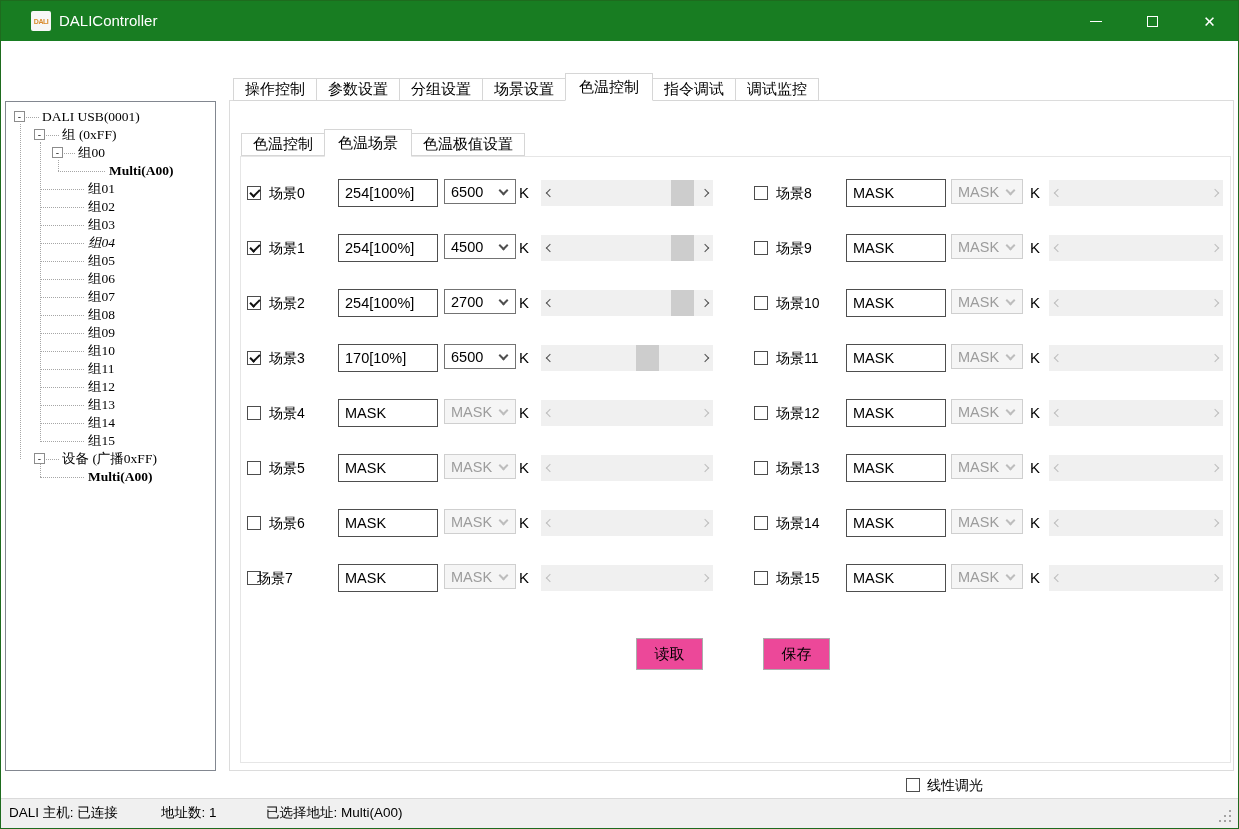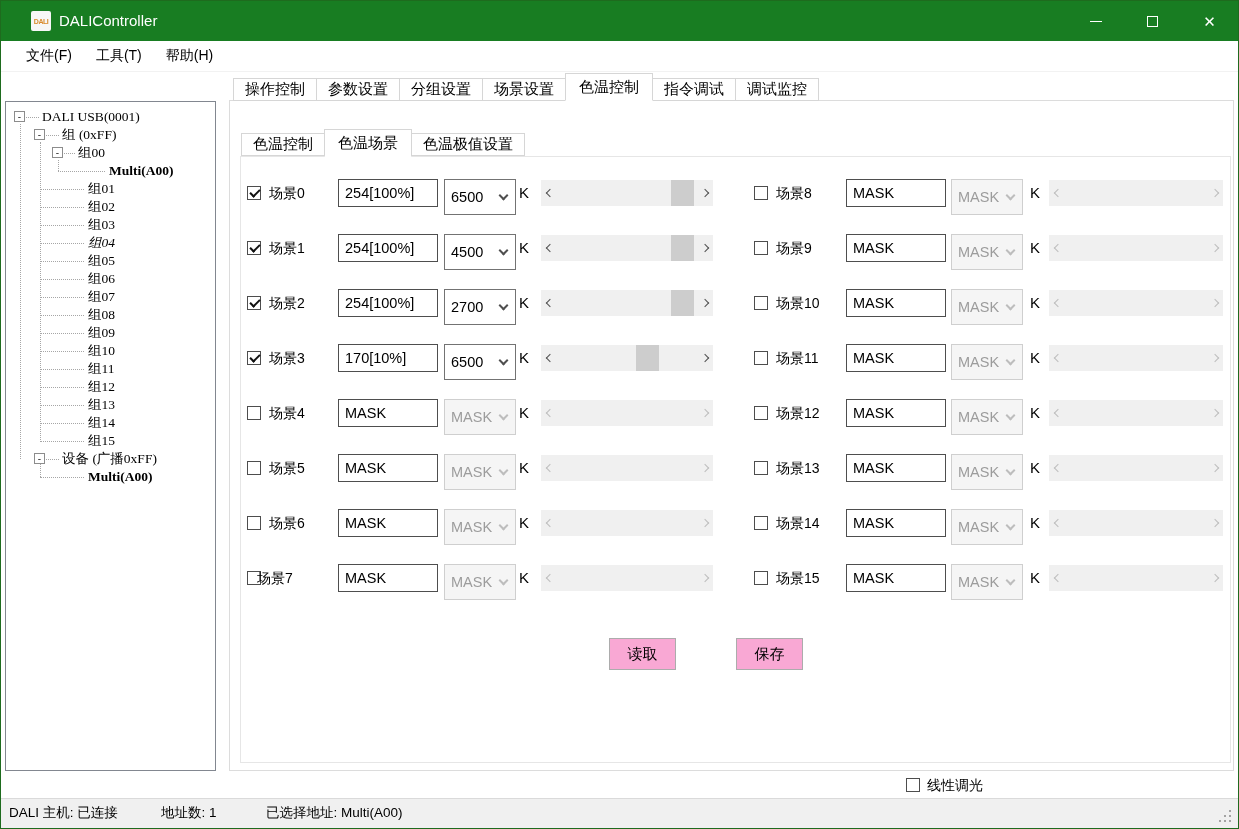--- a/index.html
+++ b/index.html
@@ -38,37 +38,37 @@
     border:1px solid #d6d6d6;margin-right:-1px;box-sizing:border-box;position:relative;white-space:nowrap;}
   .tab.active{height:28px;margin-top:0;border-bottom:1px solid #fff;z-index:4;padding:0 13px;}
   
   .srow{position:absolute;left:0;width:100%;height:28px;}
   .cbx{position:absolute;top:7px;width:14px;height:14px;border:1px solid #4d4d4d;background:#fff;box-sizing:border-box;}
   .cbx.checked::after{content:"";position:absolute;left:2px;top:2px;width:8px;height:4px;
     border-left:2px solid #111;border-bottom:2px solid #111;transform:rotate(-45deg);}
   .slabel{position:absolute;top:0;line-height:28px;font-size:14px;white-space:nowrap;}
   .sinput{position:absolute;top:0;width:100px;height:28px;box-sizing:border-box;border:1px solid #4e4e4e;
     padding:0 6px;font-family:"Liberation Sans",sans-serif;font-size:14.5px;color:#000;background:#fff;}
-  .ssel{position:absolute;top:0;width:72px;height:36px;box-sizing:border-box;border:1px solid #737373;background:#fff;
+  .ssel{position:absolute;top:0;width:72px;height:25px;box-sizing:border-box;border:1px solid #737373;background:#fff;
     display:flex;align-items:center;justify-content:space-between;padding:0 8px 0 6px;font-size:14.5px;}
   .ssel.disabled{border-color:#cfcfcf;background:#f5f5f5;color:#9c9c9c;}
   .klabel{position:absolute;top:0;line-height:28px;font-size:15px;}
   .chev{width:7px;height:7px;border-right:2px solid #4f4f4f;border-bottom:2px solid #4f4f4f;box-sizing:border-box;flex:none;}
   .chev.down{transform:rotate(45deg);margin-top:-3px;}
   .chev.cleft{transform:rotate(135deg);}
   .chev.cright{transform:rotate(-45deg);}
   .chev.small{width:6px;height:6px;border-width:1.5px;}
   .chev.dis{border-color:#bdbdbd;}
   .sbar{position:absolute;top:1px;height:26px;background:#f0f0f0;}
   .sb-ar{position:absolute;top:0;width:17px;height:26px;display:flex;align-items:center;justify-content:center;}
   .sb-ar.left{left:0;} .sb-ar.right{right:0;}
   .sb-thumb{position:absolute;top:0;height:26px;width:23px;background:#cdcdcd;}
   
-  .btn{position:absolute;top:637px;width:67px;height:32px;background:#f9a8d4;border:1px solid #acacac;box-sizing:border-box;
-    display:flex;align-items:center;justify-content:center;font-size:15px;}
+  .btn{position:absolute;top:637px;width:67px;height:32px;background:#ec4899;border:1px solid #acacac;box-sizing:border-box;
+    display:flex;align-items:center;justify-content:center;font-size:15px;margin-left:27px;}
   #read-btn{left:608px;} #save-btn{left:735px;}
   
   .foot-cb{position:absolute;left:905px;top:777px;width:14px;height:14px;border:1px solid #4d4d4d;background:#fff;box-sizing:border-box;}
   .foot-label{position:absolute;left:926px;top:774px;font-size:14px;line-height:20px;white-space:nowrap;}
   .statusbar{position:absolute;left:0;right:0;bottom:0;height:29px;background:#f0f0f0;border-top:1px solid #dadada;font-size:13.5px;}
   .st{position:absolute;top:0;line-height:28px;white-space:nowrap;}
   #st-host{left:8px;} #st-count{left:160px;} #st-sel{left:265px;}
   .grip{position:absolute;right:7px;bottom:6px;width:2px;height:2px;background:#a3a3a3;
     box-shadow:-5px 0 #a3a3a3,-10px 0 #a3a3a3,0 -5px #a3a3a3,-5px -5px #a3a3a3,0 -10px #a3a3a3;}
 </style>
@@ -86,25 +86,20 @@
         </div>
       <div class="win-btn">
           <div class="glyph-max"></div>
         </div>
       <div class="win-btn">
           <div class="glyph-close">✕</div>
         </div>
     </div>
   </div>
 
-  <div class="menubar">
-    <span class="menu-item">文件(F)</span>
-    <span class="menu-item">工具(T)</span>
-    <span class="menu-item">帮助(H)</span>
-  </div>
 
   <div class="tabpage"></div>
   <div class="subpage"></div>
   <div class="tabs" id="tabstrip">
       <div class="tab">操作控制</div>
       <div class="tab">参数设置</div>
       <div class="tab">分组设置</div>
       <div class="tab">场景设置</div>
       <div class="tab active">色温控制</div>
       <div class="tab">指令调试</div>

